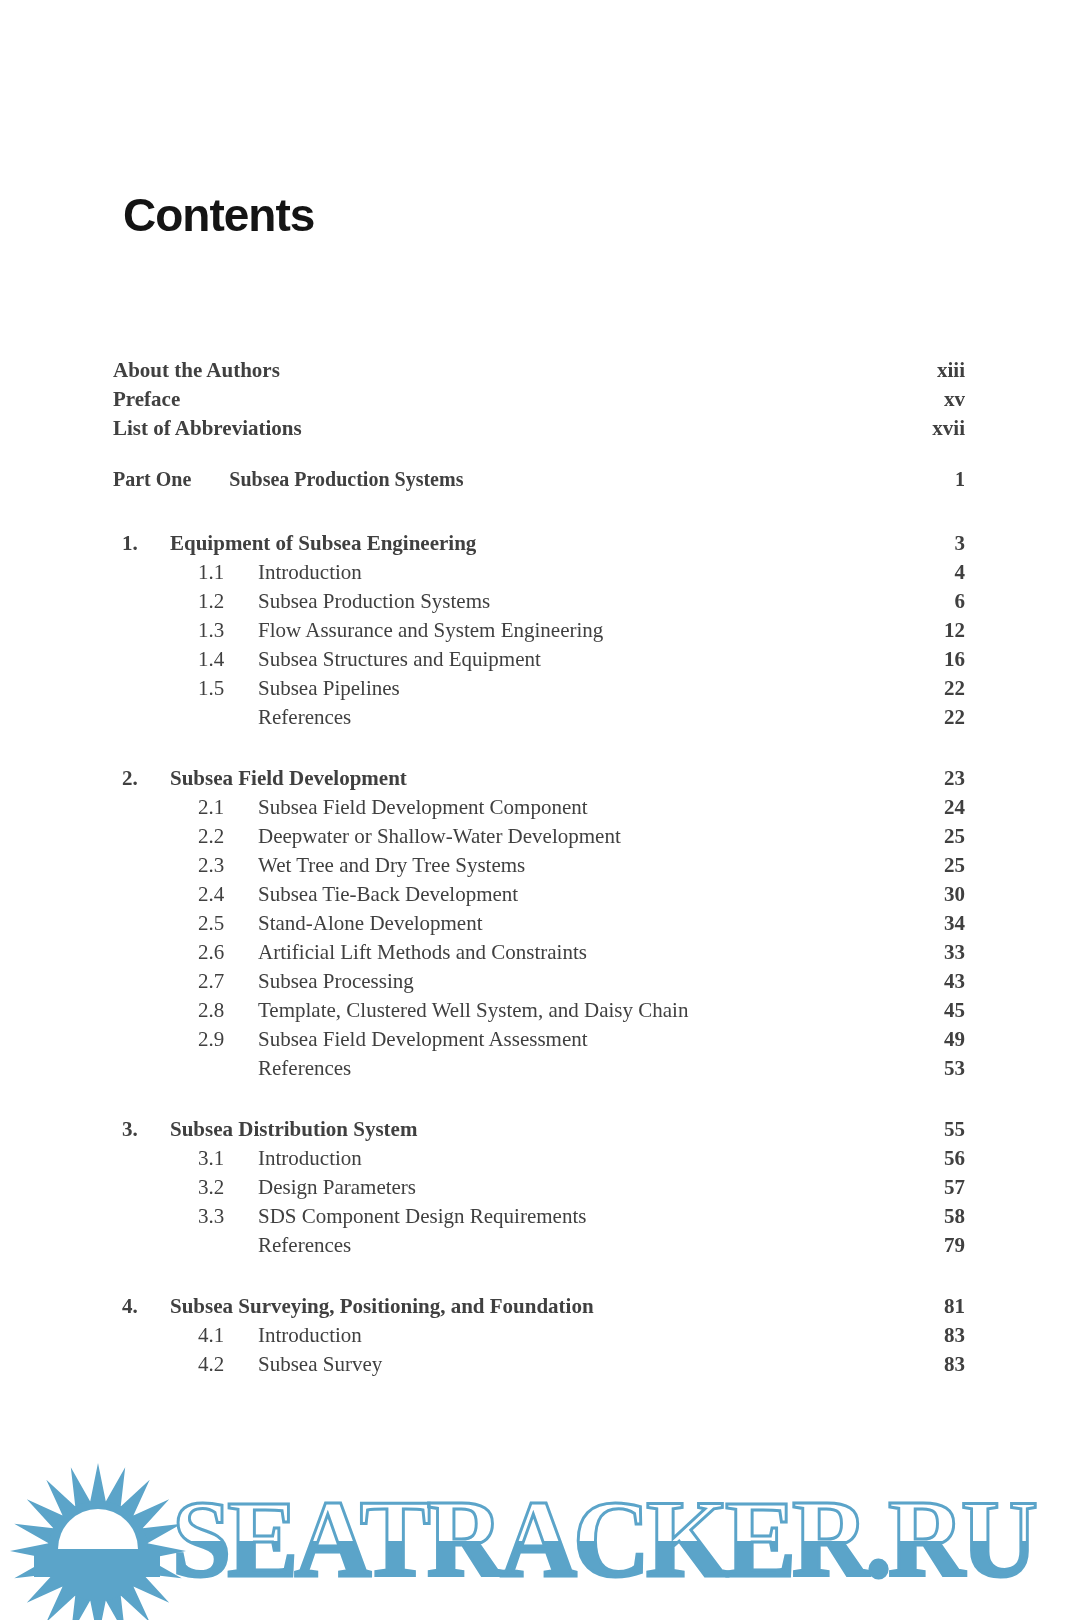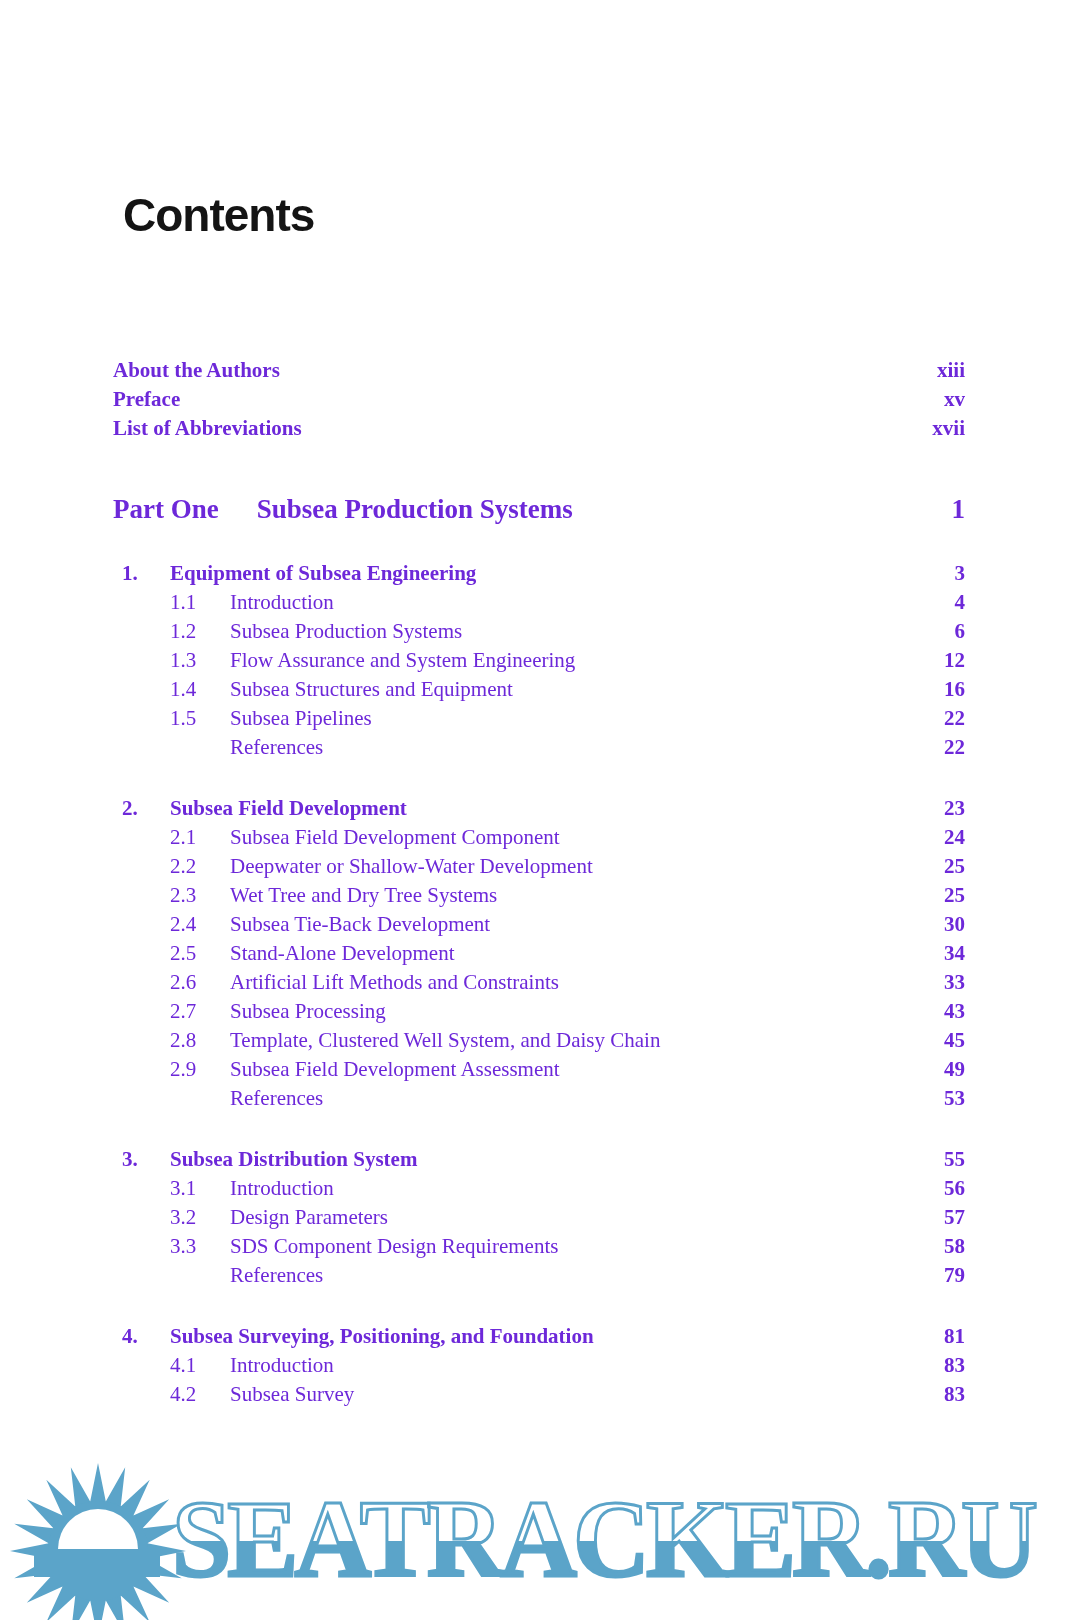--- a/index.html
+++ b/index.html
@@ -29,52 +29,52 @@
     color: #141414;
     margin-left: 12px;
   }
   .toc {
     position: absolute;
     left: 113px;
     right: 115px;
     top: 356px;
     font-family: "Liberation Serif", "DejaVu Serif", serif;
     font-size: 21px;
-    color: #6d28d9;
+    color: #404040;
   }
   .row {
     display: flex;
     align-items: baseline;
     line-height: 29px;
   }
   .front .row { font-weight: 700; }
   .pg {
     margin-left: auto;
     font-weight: 700;
     white-space: nowrap;
     padding-left: 12px;
   }
   .part-row {
     display: flex;
     align-items: baseline;
-    margin-top: 48px;
+    margin-top: 18px;
     font-weight: 700;
-    font-size: 27px;
+    font-size: 20px;
     line-height: 36px;
   }
   .part-title { margin-left: 38px; }
   .chapter { margin-top: 32px; }
   .chapter-heading { font-weight: 700; }
   .cnum {
     margin-left: 9px;
     width: 48px;
     flex: 0 0 auto;
   }
   .snum {
-    margin-left: 57px;
+    margin-left: 85px;
     width: 60px;
     flex: 0 0 auto;
   }
   .stitle, .ctitle { flex: 1 1 auto; }
   .watermark {
     position: absolute;
     left: 0;
     top: 1420px;
     width: 1080px;
     height: 200px;

